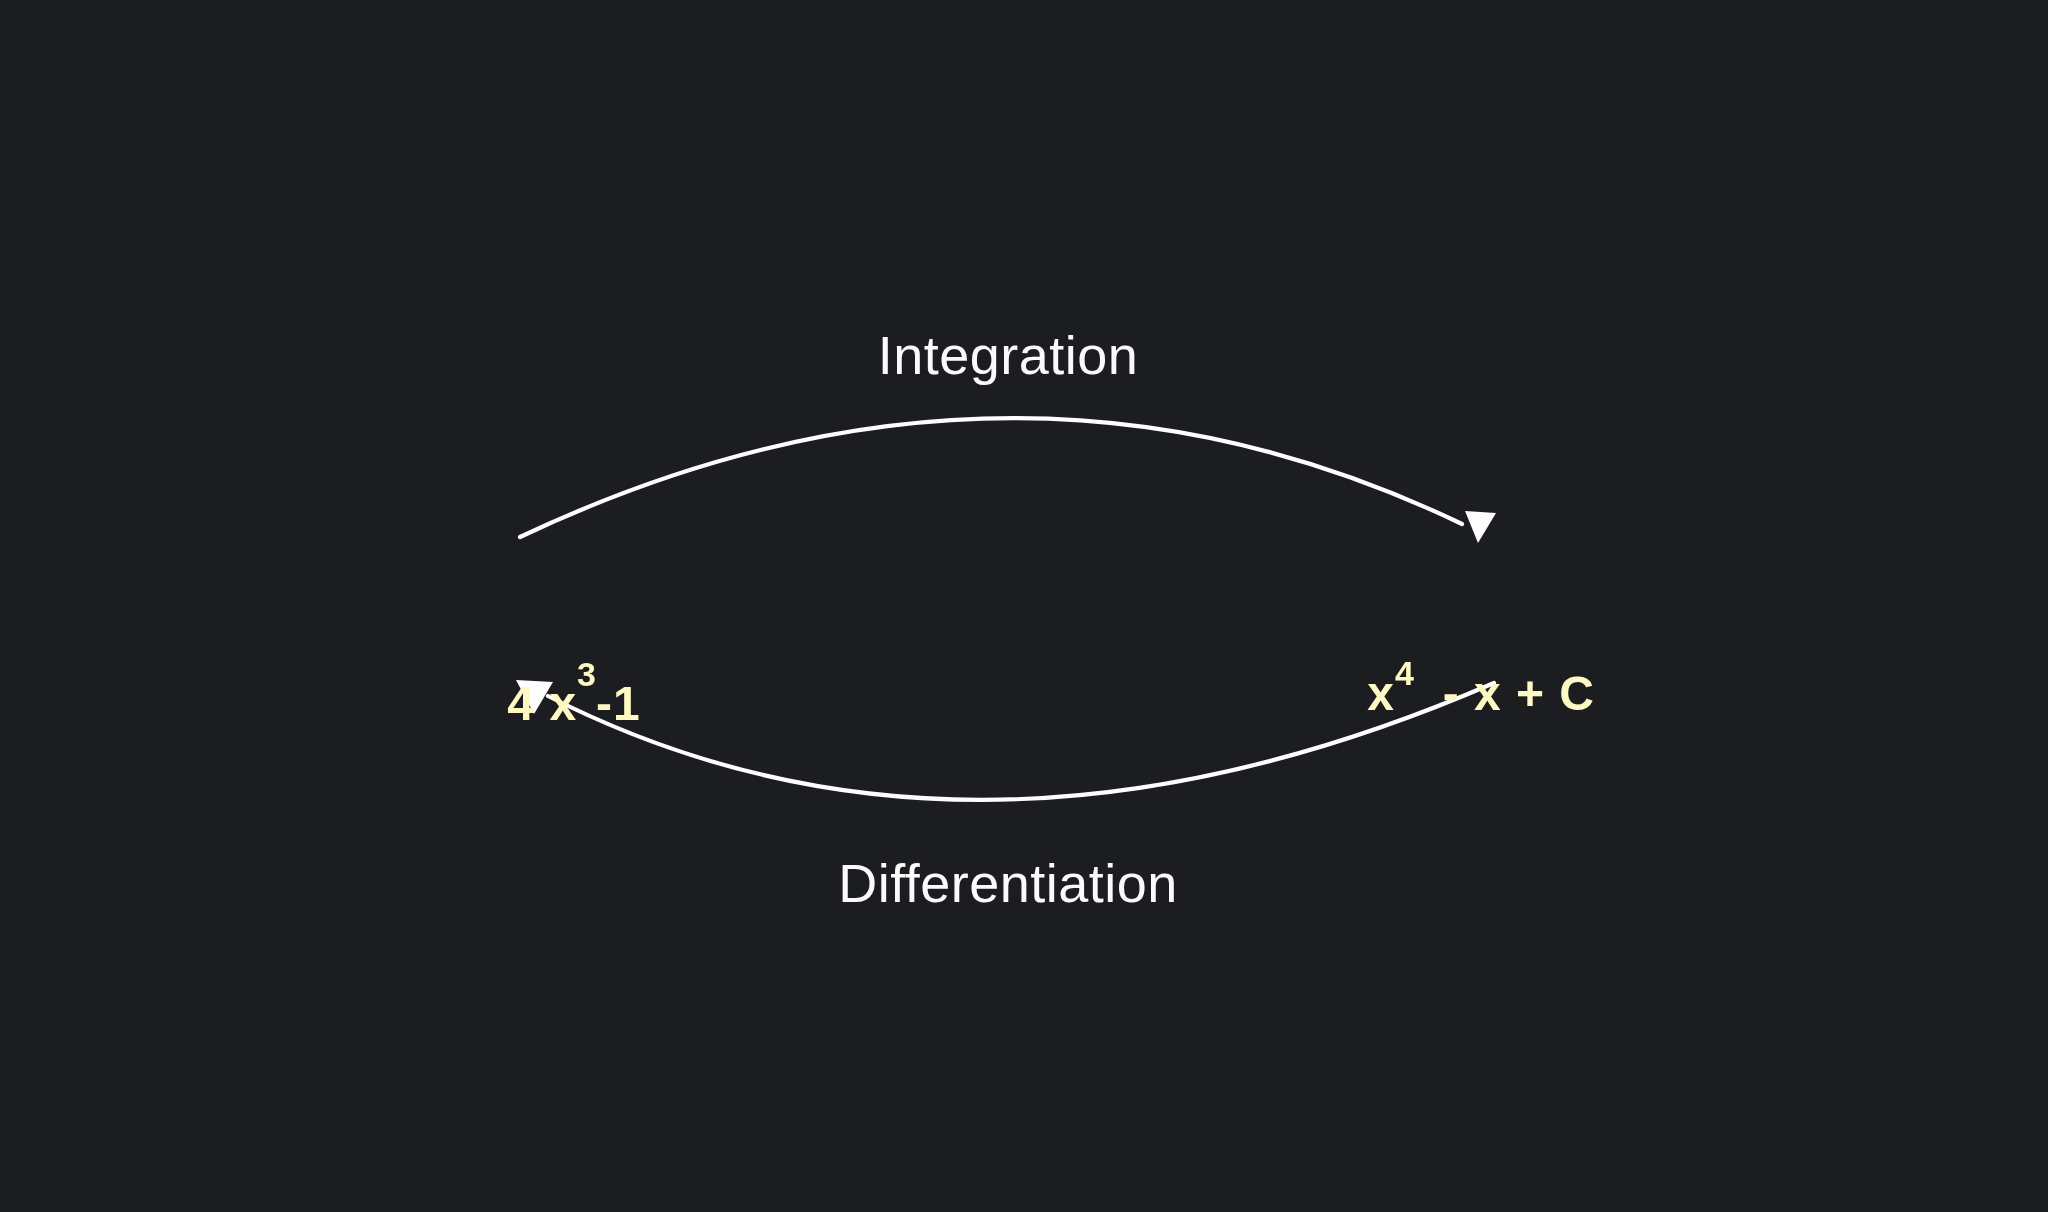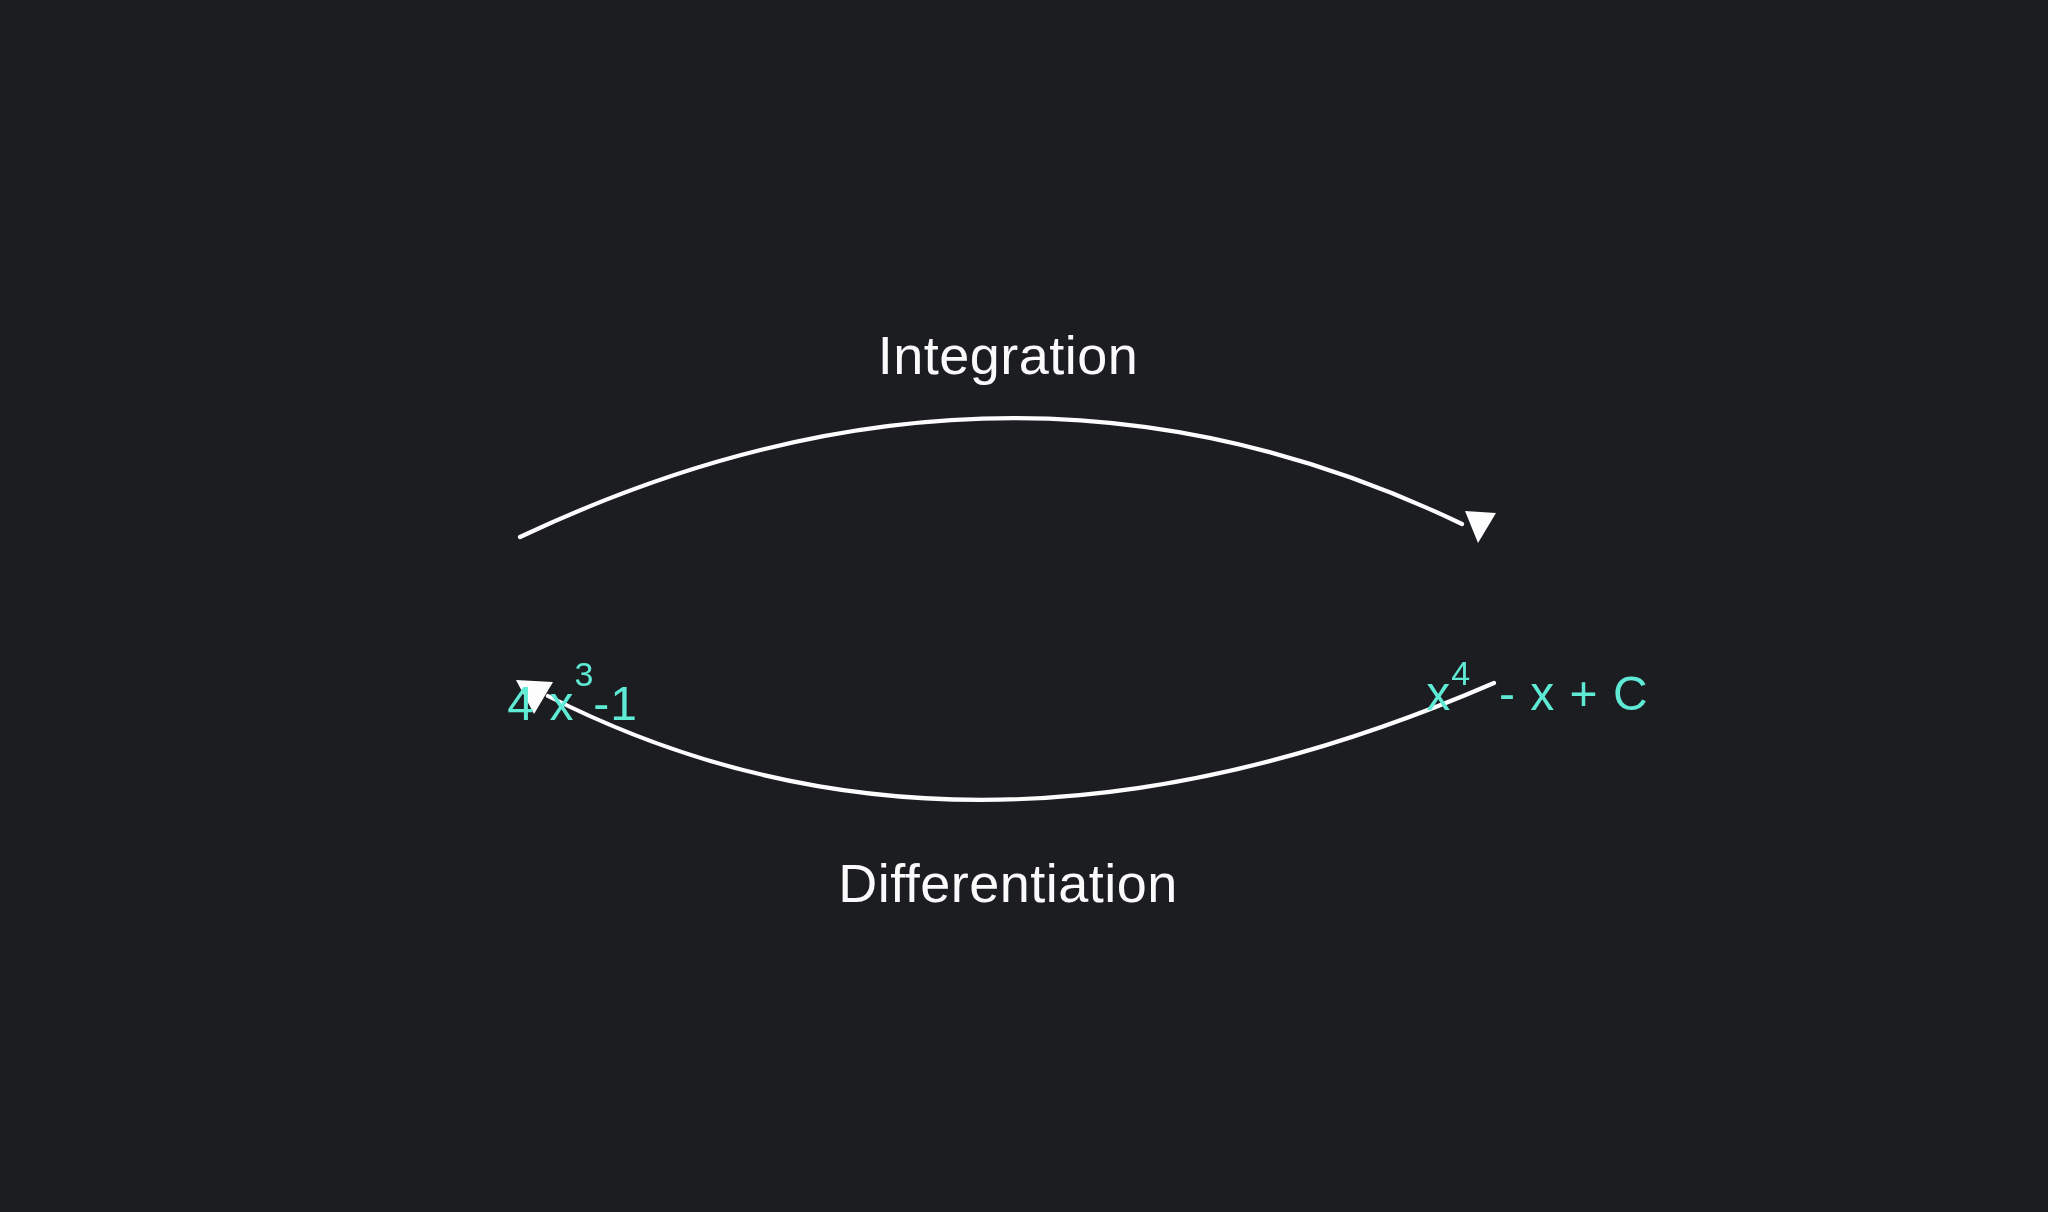--- a/index.html
+++ b/index.html
@@ -38,28 +38,28 @@
     color: #fafafa;
     font-size: 54px;
     font-weight: 400;
     letter-spacing: 0.5px;
     white-space: pre;
   }
   .flow-label.top { left: 1008px; top: 324px; }
   .flow-label.bottom { left: 1008px; top: 852px; text-align: center; }
   .expr {
     position: absolute;
-    color: #5eead4;
+    color: #fef9c3;
     font-size: 48px;
-    font-weight: 400;
+    font-weight: 700;
     white-space: pre;
     letter-spacing: 1px;
   }
   .expr.left { left: 450px; top: 600px; }
-  .expr.right { left: 1369px; top: 599px; }
+  .expr.right { left: 1310px; top: 599px; }
   .expr sup {
     font-size: 34px;
     letter-spacing: 0;
   }
   .expr.left sup { vertical-align: 34px; }
   .expr.right sup { vertical-align: 25px; }
 </style>
 </head>
 <body>
 

